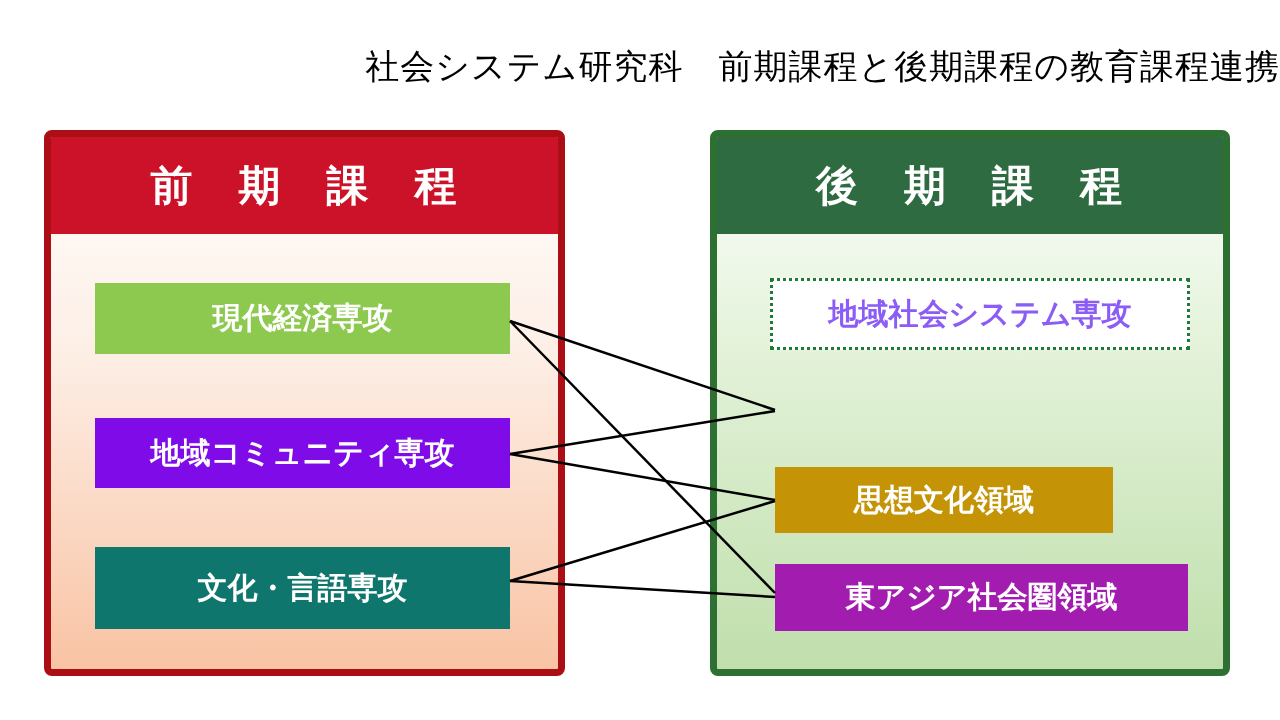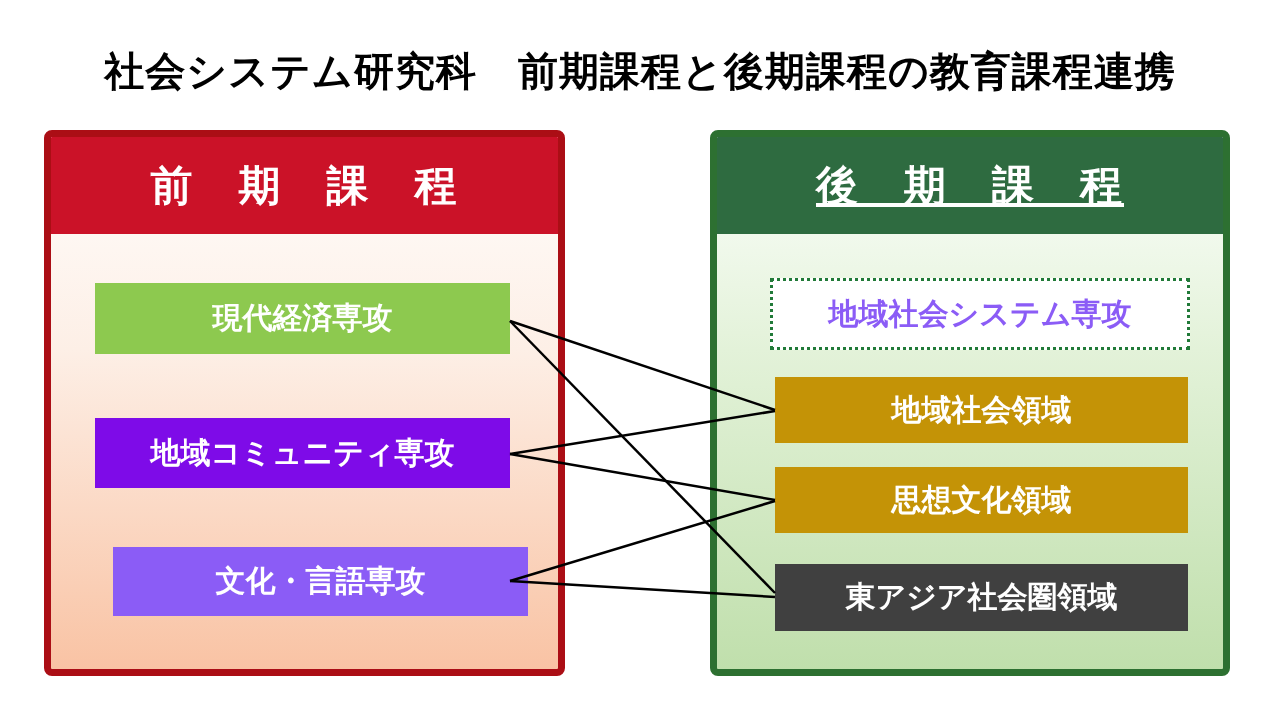--- a/index.html
+++ b/index.html
@@ -2,57 +2,57 @@
 <html><head>
 <meta charset="utf-8">
 <style>
   html,body { margin:0; padding:0; background:#ffffff; }
   .stage {
     position:relative; width:1280px; height:720px; background:#ffffff;
     font-family:"DejaVu Sans","Liberation Sans",sans-serif; overflow:hidden;
   }
   .title {
     position:absolute; top:44px; left:0; width:100%;
-    text-align:center; font-size:40px; font-weight:bold; color:#000000;
+    text-align:right; font-size:34px; font-weight:normal; color:#000000;
     letter-spacing:1px;
   }
   .panel {
     position:absolute; top:130px; height:546px; border-radius:8px;
     box-sizing:border-box; overflow:hidden;
   }
   .panel-left {
     left:44px; width:521px; border:7px solid #AB0E15;
     background:linear-gradient(180deg,#FFFEFD 0%,#FDEFE6 40%,#F9C3A4 100%);
   }
   .panel-right {
     left:710px; width:520px; border:7px solid #2D7031;
     background:linear-gradient(180deg,#FDFFFD 0%,#E3F2D9 40%,#C0DFAC 100%);
   }
   .panel-header {
     height:97px; display:flex; align-items:center; justify-content:center;
     color:#ffffff; font-size:42px; font-weight:bold; letter-spacing:2px;
   }
   .panel-left .panel-header  { background:#CB1228; }
-  .panel-right .panel-header { background:#2E6B40;text-decoration:underline; }
+  .panel-right .panel-header { background:#2E6B40; }
   .node {
     position:absolute; box-sizing:border-box;
     display:flex; align-items:center; justify-content:center;
     font-weight:bold; color:#ffffff; font-size:30px; white-space:nowrap;
     z-index:2;
   }
   .node-green  { left:95px;  top:283px; width:415px; height:71px; background:#8DC94F; }
   .node-purple { left:95px;  top:418px; width:415px; height:70px; background:#7E0BE8; }
-  .node-orange { left:113px;  top:547px; width:415px; height:69px; background:#8b5cf6; }
+  .node-orange { left:95px;  top:547px; width:415px; height:82px; background:#0f766e; }
   .node-dotted {
     left:770px; top:278px; width:420px; height:72px;
     background:#ffffff; border:3px dotted #217A38; color:#8b5cf6;
   }
   .node-gold1  { left:775px; top:377px; width:413px; height:66px; background:#C49306; }
-  .node-gold2  { left:775px; top:467px; width:413px; height:66px; background:#C49306; }
-  .node-gold3  { left:775px; top:564px; width:413px; height:67px; background:#404040; }
+  .node-gold2  { left:775px; top:467px; width:338px; height:66px; background:#C49306; }
+  .node-gold3  { left:775px; top:564px; width:413px; height:67px; background:#a21caf; }
   .connector-layer {
     position:absolute; left:0; top:0; width:1280px; height:720px;
     z-index:5; pointer-events:none;
   }
 </style>
 </head>
 <body>
 
 <div class="stage">
 
@@ -64,21 +64,20 @@
 
   <div class="panel panel-right">
     <div class="panel-header">後　期　課　程</div>
   </div>
 
   <div class="node node-green">現代経済専攻</div>
   <div class="node node-purple">地域コミュニティ専攻</div>
   <div class="node node-orange">文化・言語専攻</div>
 
   <div class="node node-dotted">地域社会システム専攻</div>
-  <div class="node node-gold1">地域社会領域</div>
   <div class="node node-gold2">思想文化領域</div>
   <div class="node node-gold3">東アジア社会圏領域</div>
 
   <svg id="connector-svg" class="connector-layer" viewBox="0 0 1280 720" xmlns="http://www.w3.org/2000/svg">
       <line x1="510" y1="321" x2="775" y2="410" stroke="#000000" stroke-width="2.5"></line>
       <line x1="510" y1="321" x2="775" y2="593" stroke="#000000" stroke-width="2.5"></line>
       <line x1="510" y1="454" x2="775" y2="411" stroke="#000000" stroke-width="2.5"></line>
       <line x1="510" y1="454" x2="775" y2="500" stroke="#000000" stroke-width="2.5"></line>
       <line x1="510" y1="581" x2="775" y2="501" stroke="#000000" stroke-width="2.5"></line>
       <line x1="510" y1="581" x2="775" y2="597" stroke="#000000" stroke-width="2.5"></line>

